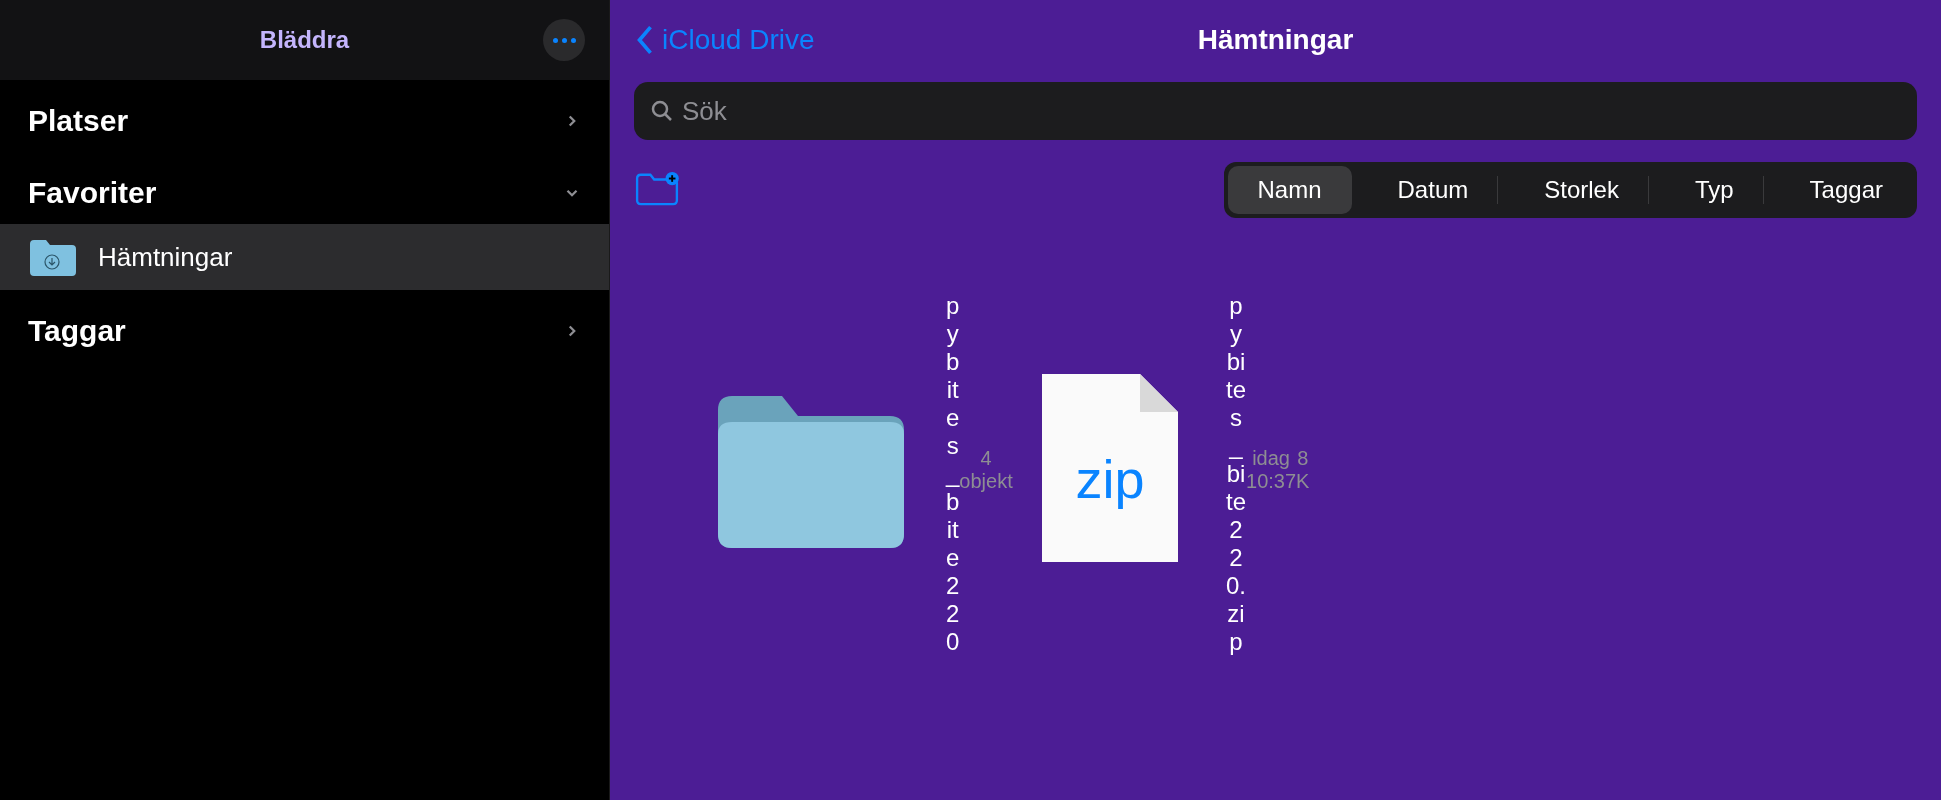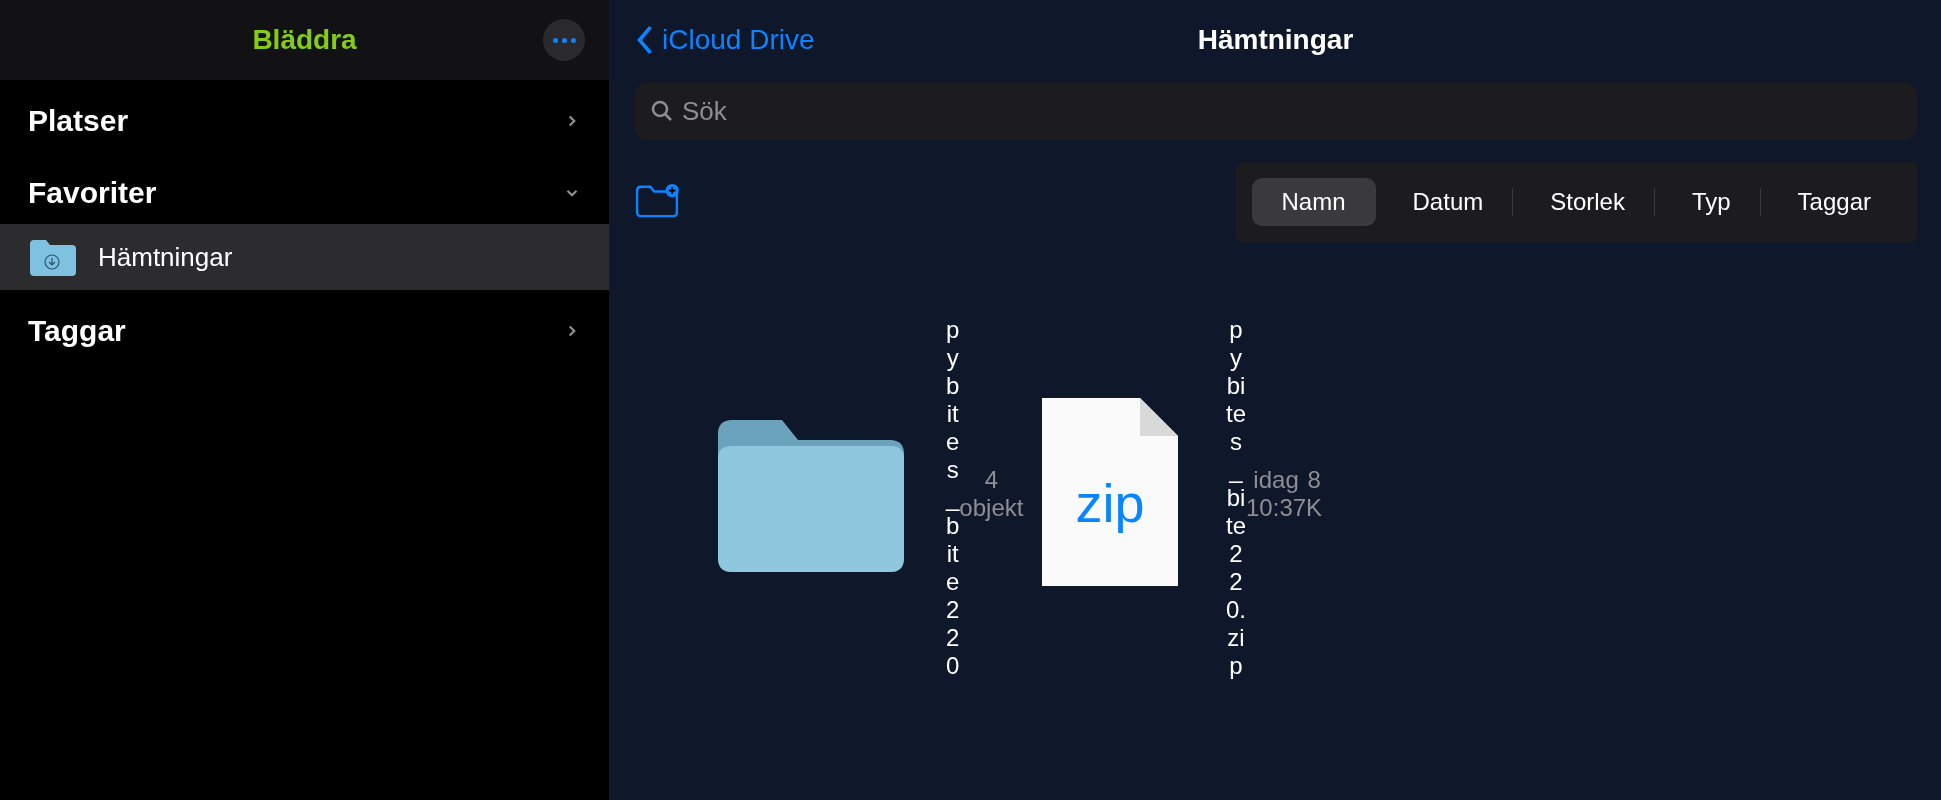--- a/index.html
+++ b/index.html
@@ -24,23 +24,23 @@
   }
   .sidebar-header {
     height: 80px;
     display: flex;
     align-items: center;
     justify-content: center;
     position: relative;
     background: #121214;
   }
   .sidebar-title {
-    font-size: 28px;
+    font-size: 24px;
     font-weight: 600;
-    color: #84cc16;
+    color: #c4b5fd;
   }
   .more-button {
     position: absolute;
     right: 24px;
     top: 50%;
     transform: translateY(-50%);
     width: 42px;
     height: 42px;
     border-radius: 50%;
     background: #2a2a2c;
@@ -92,21 +92,21 @@
   }
   .sidebar-item .item-label {
     font-size: 26px;
     color: #fff;
     font-weight: 400;
   }
 
   
   .main {
     flex: 1;
-    background: #0f172a;
+    background: #4c1d95;
     display: flex;
     flex-direction: column;
   }
   .main-header {
     display: flex;
     align-items: center;
     height: 80px;
     padding: 0 24px;
     position: relative;
   }
@@ -162,23 +162,23 @@
   }
   .new-folder-btn {
     color: #0a84ff;
     cursor: pointer;
   }
   .new-folder-btn svg { width: 46px; height: 36px; }
 
   .sort-segment {
     display: flex;
     background: #1c1c1e;
-    border-radius: 7px;
-    padding: 16px;
-    gap: 7px;
+    border-radius: 12px;
+    padding: 4px;
+    gap: 16px;
   }
   .sort-tab {
     padding: 10px 30px;
     font-size: 24px;
     color: #fff;
     border-radius: 10px;
     cursor: pointer;
     position: relative;
   }
   .sort-tab.active {
@@ -213,21 +213,21 @@
     justify-content: center;
   }
   .file-name {
     font-size: 24px;
     color: #fff;
     margin-top: 12px;
     word-break: break-all;
     margin-left: 36px;
   }
   .file-meta, .file-meta2 {
-    font-size: 24px;
+    font-size: 20px;
     color: #8e8e93;
     margin-top: 4px;
   }
 </style>
 </head>
 <body>
 
 <div class="sidebar">
   <div class="sidebar-header">
     <span class="sidebar-title">Bläddra</span>

